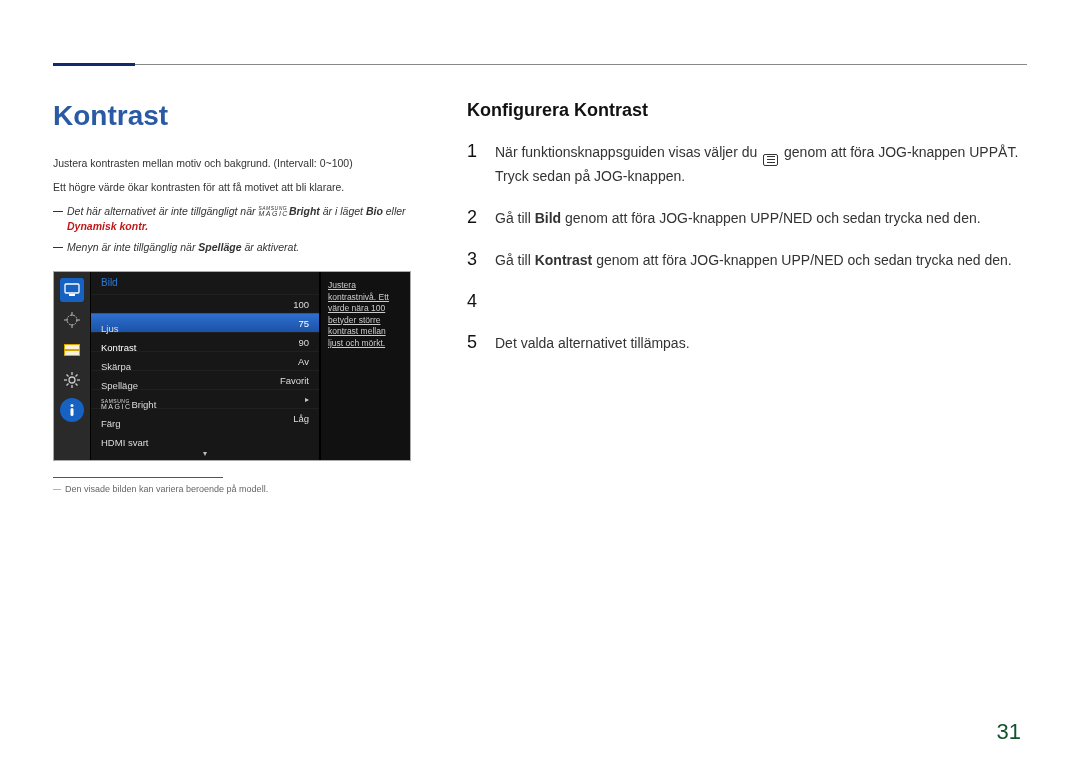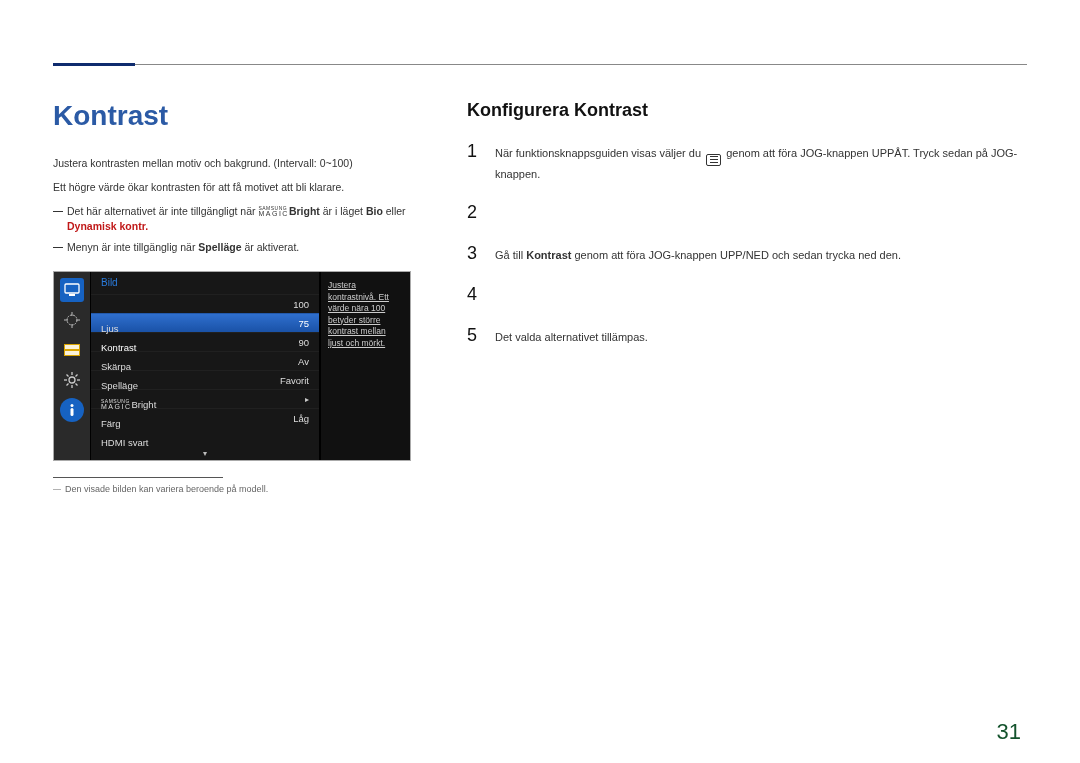--- a/index.html
+++ b/index.html
@@ -5,21 +5,21 @@
   * { box-sizing: border-box; margin: 0; padding: 0; }
   html, body { width: 1080px; height: 763px; background: #fff; font-family: Arial, Helvetica, sans-serif; color: #222; position: relative; }
   .hr-top { position: absolute; top: 64px; left: 53px; right: 53px; height: 0; border-top: 1px solid #888; }
   .hr-accent { position: absolute; top: 63px; left: 53px; width: 82px; height: 3px; background: #0f2b6e; }
   .page { position: absolute; top: 100px; left: 53px; right: 53px; display: flex; gap: 56px; }
   .col-left { width: 358px; }
   .col-right { flex: 1; }
   .h1 { font-size: 28px; font-weight: 600; color: #2b5aa5; margin-bottom: 24px; }
   .h2 { font-size: 18px; font-weight: 700; color: #111; margin-bottom: 20px; }
   .para { font-size: 10.5px; line-height: 1.5; margin-bottom: 8px; color: #333; }
-  .dash-list { list-style: none; margin-top: 6px; }
+  .dash-list { list-style: none; margin-top: 6px; font-style: italic; }
   .dash-list li { position: relative; padding-left: 14px; font-size: 10.5px; line-height: 1.45; margin-bottom: 6px; color: #333; }
   .dash-list li::before { content: ""; position: absolute; left: 0; top: 7px; width: 10px; height: 1px; background: #333; }
   .bold { font-weight: 700; }
   .red { color: #c01818; font-weight: 700; }
   .samsung-magic { font-family: Arial, sans-serif; }
   .sm-top { font-size: 5px; letter-spacing: 0.5px; display: block; line-height: 0.6; text-align: left; }
   .sm-bot { font-size: 7px; letter-spacing: 1.5px; display: block; line-height: 1; }
   .sm-inline { display: inline-block; vertical-align: text-bottom; margin-right: 0px; }
   .pbp-icon { display: inline-block; width: 14px; height: 9px; border: 1px solid #333; border-radius: 1px; position: relative; vertical-align: -1px; margin: 0 2px; }
   .pbp-icon::before { content: ""; position: absolute; left: 50%; top: 0; bottom: 0; width: 1px; background: #333; }
@@ -44,21 +44,21 @@
   .osd-footer-arrow { position: absolute; bottom: 2px; left: 50%; transform: translateX(-50%); color: #bbb; font-size: 8px; }
   .osd-help { width: 90px; background: #111; border-left: 1px solid #000; padding: 8px 7px; font-size: 8.5px; line-height: 1.35; color: #ccc; text-decoration: underline; }
   .footnote-rule { width: 170px; border-top: 1px solid #555; margin: 16px 0 6px; }
   .footnote { font-size: 9px; color: #666; position: relative; padding-left: 12px; }
   .footnote::before { content: "―"; position: absolute; left: 0; top: 0; font-size: 8px; color: #666; }
 
   
   .steps { list-style: none; }
   .steps li { display: flex; gap: 14px; margin-bottom: 20px; align-items: baseline; }
   .steps .num { font-size: 18px; font-weight: 400; color: #111; width: 14px; }
-  .steps .txt { font-size: 11px; line-height: 1.5; color: #333; flex: 1; }
+  .steps .txt { font-size: 14px; line-height: 1.5; color: #333; flex: 1; }
 
   .pagenum { position: absolute; bottom: 18px; right: 59px; font-size: 22px; color: #14532d; }
 </style>
 </head>
 <body>
 
 <div class="hr-top"></div>
 <div class="hr-accent"></div>
 
 <div class="page">
@@ -172,20 +172,23 @@
       <li>
         <span class="num">1</span>
         <span class="txt">
           <span>När funktionsknappsguiden visas väljer du </span><span class="menu-icon-inline">
               <span></span>
             </span><span> genom att föra JOG-knappen UPPÅT. Tryck sedan på JOG-knappen.</span>
         </span>
       </li>
       <li>
         <span class="num">2</span>
+        <span class="txt">
+          <span>Gå till </span><span class="bold">Bild</span><span> genom att föra JOG-knappen UPP/NED och sedan trycka ned den.</span>
+        </span>
       </li>
       <li>
         <span class="num">3</span>
         <span class="txt">
           <span>Gå till </span><span class="bold">Kontrast</span><span> genom att föra JOG-knappen UPP/NED och sedan trycka ned den.</span>
         </span>
       </li>
       <li>
         <span class="num">4</span>
       </li>

